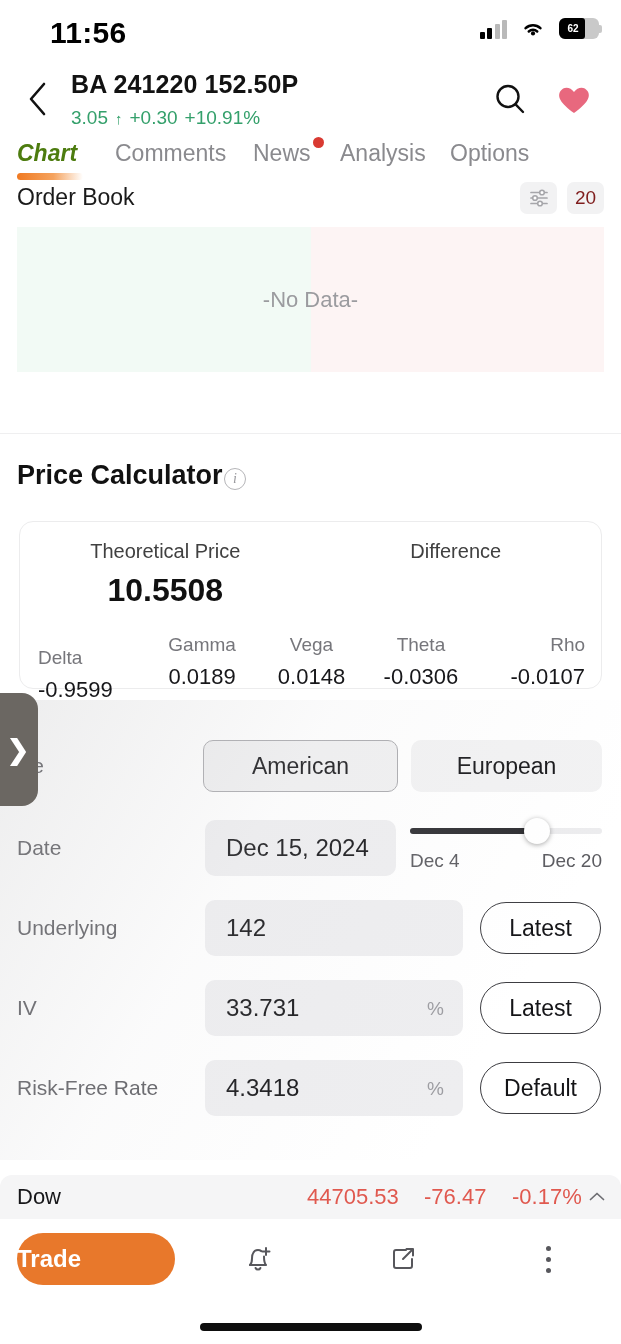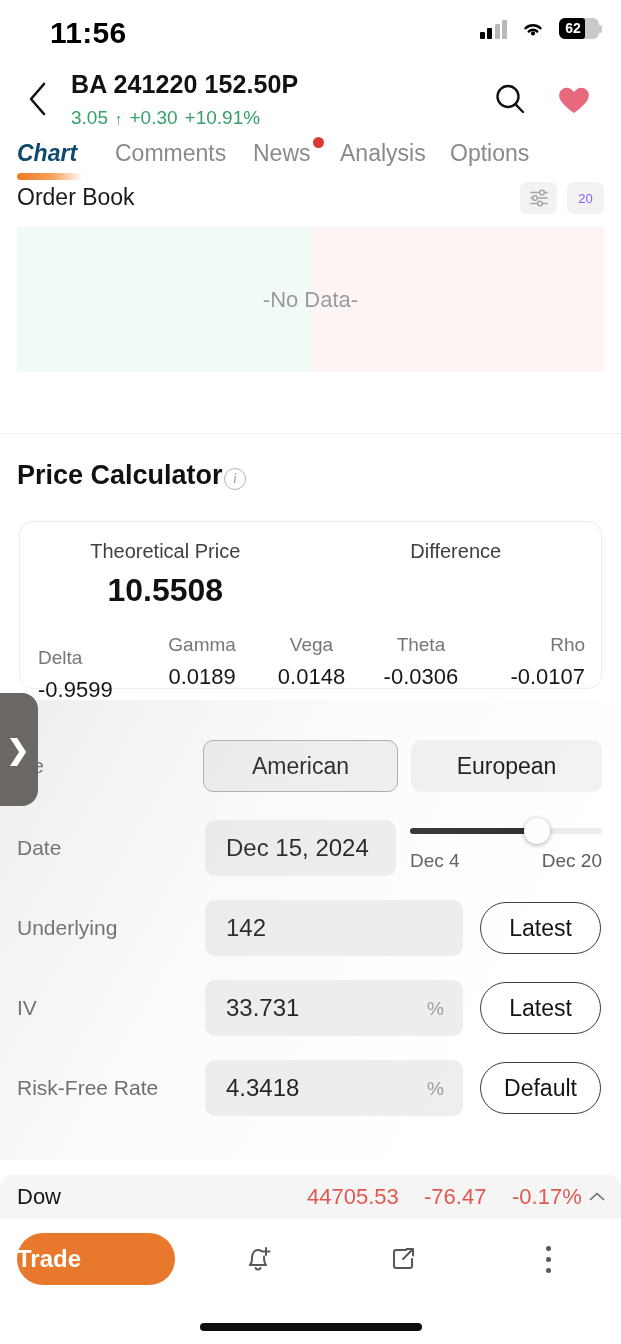--- a/index.html
+++ b/index.html
@@ -21,49 +21,49 @@
   .sb-right { position:absolute; right:22px; top:18px; display:flex; align-items:center; gap:13px; }
   .sig { display:flex; align-items:flex-end; gap:2.5px; height:20px; }
   .sig i { display:block; width:5px; background:#000; border-radius:1px; }
   .sig i:nth-child(1){ height:7px; }
   .sig i:nth-child(2){ height:11px; }
   .sig i:nth-child(3){ height:15px; background:#b9b9b9; }
   .sig i:nth-child(4){ height:19px; background:#b9b9b9; }
   .batt { position:relative; width:40px; height:21px; border-radius:6px; background:#c9c9c9; }
   .batt-fill { position:absolute; left:0; top:0; height:21px; width:26px; background:#000; border-radius:6px 3px 3px 6px; }
   .batt-num { position:absolute; left:0; top:0; width:28px; height:21px; line-height:21px; text-align:center;
-              font-size:14px; font-weight:bold; color:#fff; }
+              font-size:10px; font-weight:bold; color:#fff; }
   .batt-nub { position:absolute; right:-3px; top:7px; width:3px; height:8px; background:#c9c9c9; border-radius:0 2px 2px 0; }
 
   
   .header { position:absolute; top:62px; left:0; width:621px; height:72px; }
   .back-btn { position:absolute; left:16px; top:16px; width:42px; height:42px; display:flex; align-items:center; justify-content:center; }
   .back-btn svg { display:block; }
   .hdr-title { position:absolute; left:71px; top:8px; font-size:25px; font-weight:bold; color:#121212; letter-spacing:0.1px; }
   .hdr-sub { position:absolute; left:71px; top:45px; font-size:19px; color:#34a06b; display:flex; align-items:center; gap:7px; }
   .hdr-sub .arrow { font-size:15px; line-height:1; position:relative; top:0px; }
   .search-btn { position:absolute; right:88px; top:14px; width:46px; height:46px; display:flex; align-items:center; justify-content:center; }
   .fav-btn { position:absolute; right:24px; top:14px; width:46px; height:46px; display:flex; align-items:center; justify-content:center; }
 
   
   .tabs { position:absolute; top:140px; left:0; width:621px; height:46px; }
   .tab { position:absolute; top:0; font-size:23px; color:#8a8a8e; white-space:nowrap; }
-  .tab.active { color:#0c4a6e; font-weight:bold; font-style:italic; }
+  .tab.active { color:#4d7c0f; font-weight:bold; font-style:italic; }
   .tab-underline {
     position:absolute; left:17px; top:33px; width:66px; height:7px; border-radius:4px;
     background:linear-gradient(90deg,#f07a22 0%,#f5a35e 55%,rgba(245,163,94,0) 100%);
   }
   .news-dot { position:absolute; width:11px; height:11px; border-radius:50%; background:#d93a32; top:-3px; right:-13px; }
 
   
   .ob-head { position:absolute; top:184px; left:0; width:621px; height:36px; }
   .ob-title { position:absolute; left:17px; top:0; font-size:23px; color:#1a1a1a; }
   .ob-btn {
     position:absolute; top:-2px; height:32px; background:#f2f2f3; border-radius:7px;
-    display:flex; align-items:center; justify-content:center; color:#8b5cf6; font-size:13px;
+    display:flex; align-items:center; justify-content:center; color:#7f1d1d; font-size:19px;
   }
   .ob-btn.sliders { right:64px; width:37px; }
   .ob-btn.num { right:17px; width:37px; }
   .ob-body { position:absolute; top:227px; left:17px; width:587px; height:145px; display:flex; }
   .ob-half-green { width:50%; height:100%; background:#f2faf5; }
   .ob-half-red { width:50%; height:100%; background:#fdf4f4; }
   .ob-nodata { position:absolute; top:0; left:0; width:587px; height:145px;
                display:flex; align-items:center; justify-content:center;
                font-size:22px; color:#9b9b9f; }
 

